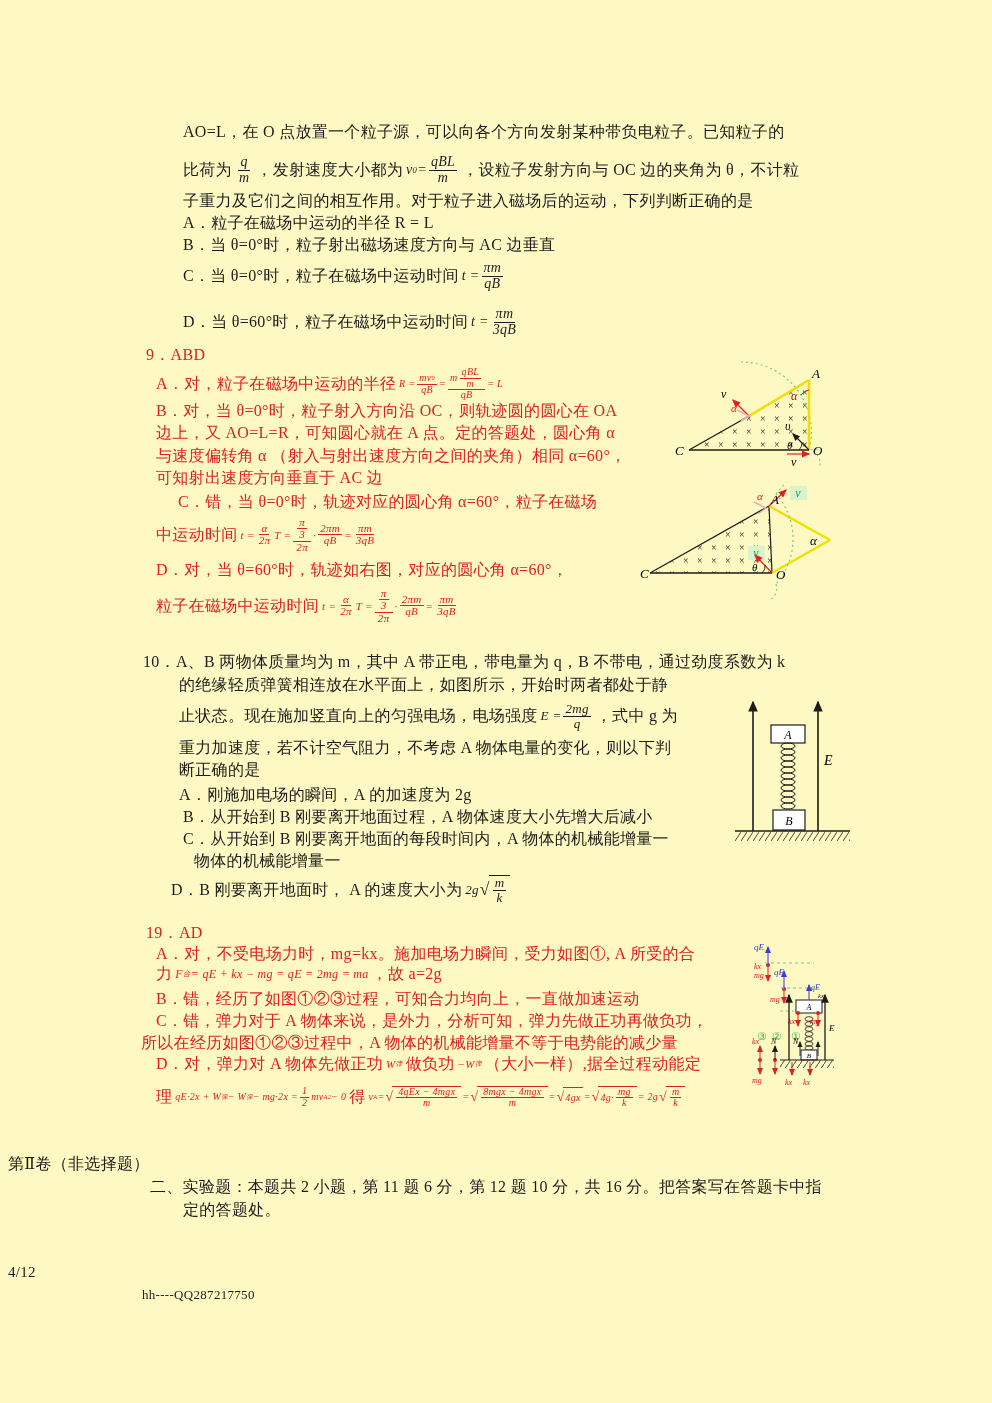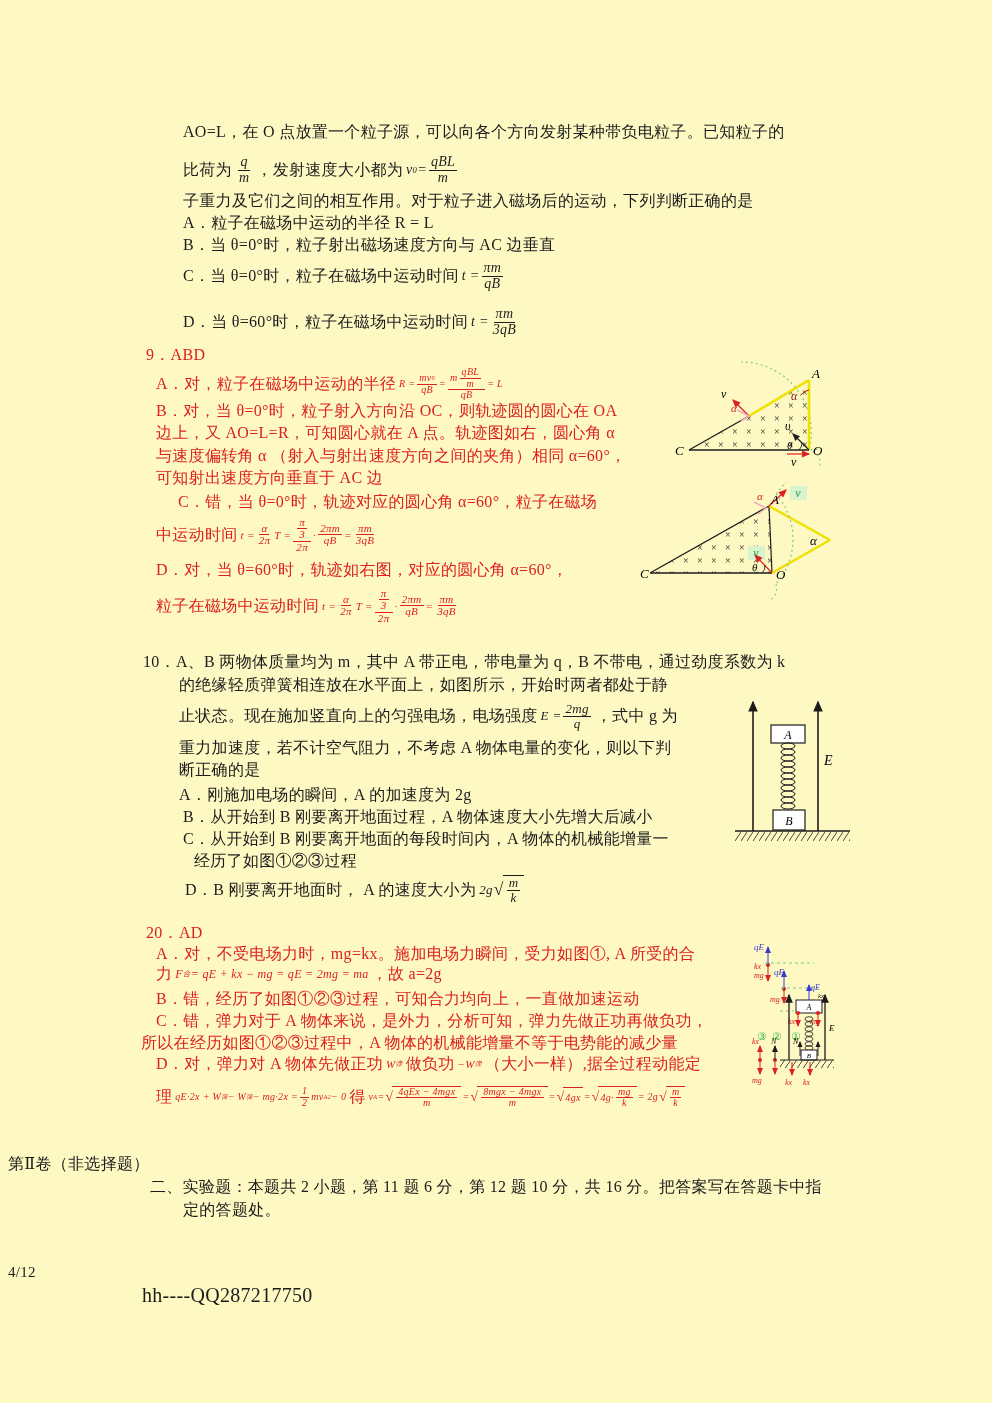--- a/index.html
+++ b/index.html
@@ -51,20 +51,21 @@
           <span class="den">m</span>
         </span>
       </span>
     <span>，发射速度大小都为</span>
     <span class="formula fx14">
         <span style="display: inline-flex; align-items: center;">v<sub>0</sub> = <span class="frac">
             <span class="num">qBL</span>
             <span class="den">m</span>
           </span></span>
       </span>
+    <span>，设粒子发射方向与 OC 边的夹角为 θ，不计粒</span>
   </div>
   <div class="ln" style="left:183px;top:191px;text-align:right;">子重力及它们之间的相互作用。对于粒子进入磁场后的运动，下列判断正确的是</div>
   <div class="ln" style="left:183px;top:213px;">A．粒子在磁场中运动的半径 R = L</div>
   <div class="ln" style="left:183px;top:235px;">B．当 θ=0°时，粒子射出磁场速度方向与 AC 边垂直</div>
   <div class="ln cline" style="left:183px;top:256px;height:40px;">
     <span>C．当 θ=0°时，粒子在磁场中运动时间</span>
     <span class="formula fx14">
         <span style="display: inline-flex; align-items: center;">t = <span class="frac">
             <span class="num">πm</span>
             <span class="den">qB</span>
@@ -95,21 +96,21 @@
               <span style="display: inline-flex; align-items: center;">m <span class="frac">
                   <span class="num">qBL</span>
                   <span class="den">m</span>
                 </span></span>
             </span>
             <span class="den">qB</span>
           </span> = L</span>
       </span>
   </div>
   <div class="ln red" style="left:156px;top:401px;">B．对，当 θ=0°时，粒子射入方向沿 OC，则轨迹圆的圆心在 OA</div>
-  <div class="ln red" style="left:156px;top:423px;">边上，又 AO=L=R，可知圆心就在 A 点。轨迹图如右，圆心角 α</div>
+  <div class="ln red" style="left:156px;top:423px;">边上，又 AO=L=R，可知圆心就在 A 点。定的答题处，圆心角 α</div>
   <div class="ln red" style="left:156px;top:446px;">与速度偏转角 α （射入与射出速度方向之间的夹角）相同 α=60°，</div>
   <div class="ln red" style="left:156px;top:468px;">可知射出速度方向垂直于 AC 边</div>
   <div class="ln red" style="left:156px;top:492px;margin-left:22px;">C．错，当 θ=0°时，轨迹对应的圆心角 α=60°，粒子在磁场</div>
   <div class="ln red cline" style="left:156px;top:513px;height:44px;">
     <span>中运动时间</span>
     <span class="formula fx11">
         <span style="display: inline-flex; align-items: center;">t = <span class="frac">
             <span class="num">α</span>
             <span class="den">2π</span>
           </span>T = <span class="frac">
@@ -164,39 +165,39 @@
             <span class="den">q</span>
           </span></span>
       </span>
     <span>，式中 g 为</span>
   </div>
   <div class="ln" style="left:179px;top:738px;">重力加速度，若不计空气阻力，不考虑 A 物体电量的变化，则以下判</div>
   <div class="ln" style="left:179px;top:760px;">断正确的是</div>
   <div class="ln" style="left:179px;top:785px;">A．刚施加电场的瞬间，A 的加速度为 2g</div>
   <div class="ln" style="left:183px;top:807px;">B．从开始到 B 刚要离开地面过程，A 物体速度大小先增大后减小</div>
   <div class="ln" style="left:183px;top:829px;">C．从开始到 B 刚要离开地面的每段时间内，A 物体的机械能增量一</div>
-  <div class="ln" style="left:194px;top:851px;">经历了如图①②③过程</div>
-  <div class="ln cline" style="left:185px;top:872px;height:36px;font-family:Liberation Serif, serif;">
+  <div class="ln" style="left:194px;top:851px;">物体的机械能增量一</div>
+  <div class="ln cline" style="left:171px;top:872px;height:36px;font-family:Liberation Serif, serif;">
     <span>D．B 刚要离开地面时， A 的速度大小为</span>
     <span class="formula fx13">
         <span style="display: inline-flex; align-items: center;">2g<span class="sqrt">
             <span class="rsign">√</span>
             <span class="rad">
               <span style="display: inline-flex; align-items: center;">
                 <span class="frac">
                   <span class="num">m</span>
                   <span class="den">k</span>
                 </span>
               </span>
             </span>
           </span></span>
       </span>
   </div>
 
-  <div class="ln red" style="left:146px;top:923px;">20．AD</div>
+  <div class="ln red" style="left:146px;top:923px;">19．AD</div>
   <div class="ln red" style="left:156px;top:944px;">A．对，不受电场力时，mg=kx。施加电场力瞬间，受力如图①, A 所受的合</div>
   <div class="ln red cline" style="left:156px;top:960px;height:28px;">
     <span>力</span>
     <span class="formula fx12">
         <span style="display: inline-flex; align-items: center;">F<sub>合</sub> = qE + kx − mg = qE = 2mg = ma</span>
       </span>
     <span>，故 a=2g</span>
   </div>
   <div class="ln red" style="left:156px;top:989px;">B．错，经历了如图①②③过程，可知合力均向上，一直做加速运动</div>
   <div class="ln red" style="left:156px;top:1011px;">C．错，弹力对于 A 物体来说，是外力，分析可知，弹力先做正功再做负功，</div>
@@ -267,21 +268,21 @@
             </span>
           </span></span>
       </span>
   </div>
 
   <div class="ln center" style="top:1154px;">第Ⅱ卷（非选择题）</div>
   <div class="ln" style="left:150px;top:1177px;">二、实验题：本题共 2 小题，第 11 题 6 分，第 12 题 10 分，共 16 分。把答案写在答题卡中指</div>
   <div class="ln" style="left:183px;top:1200px;">定的答题处。</div>
 
   <div class="ln center" style="top:1262px;font-size:15px;">4/12</div>
-  <div class="ln" style="left:142px;top:1285px;font-size:20px;">hh----QQ287217750</div>
+  <div class="ln" style="left:142px;top:1285px;font-size:13px;">hh----QQ287217750</div>
 
   <svg style="left:673px;top:360px;" width="195" height="118" viewBox="0 0 195 118">
     <defs>
       <pattern id="xp" width="14" height="13" patternUnits="userSpaceOnUse">
         <text x="3" y="10" font-size="10" fill="#222">×</text>
       </pattern>
       <pattern id="hat" width="6" height="9" patternUnits="userSpaceOnUse">
         <line x1="6" y1="0" x2="0" y2="9" stroke="#444" stroke-width="1"></line>
       </pattern>
       <marker id="mR" markerWidth="8" markerHeight="8" refX="6" refY="3" orient="auto">

